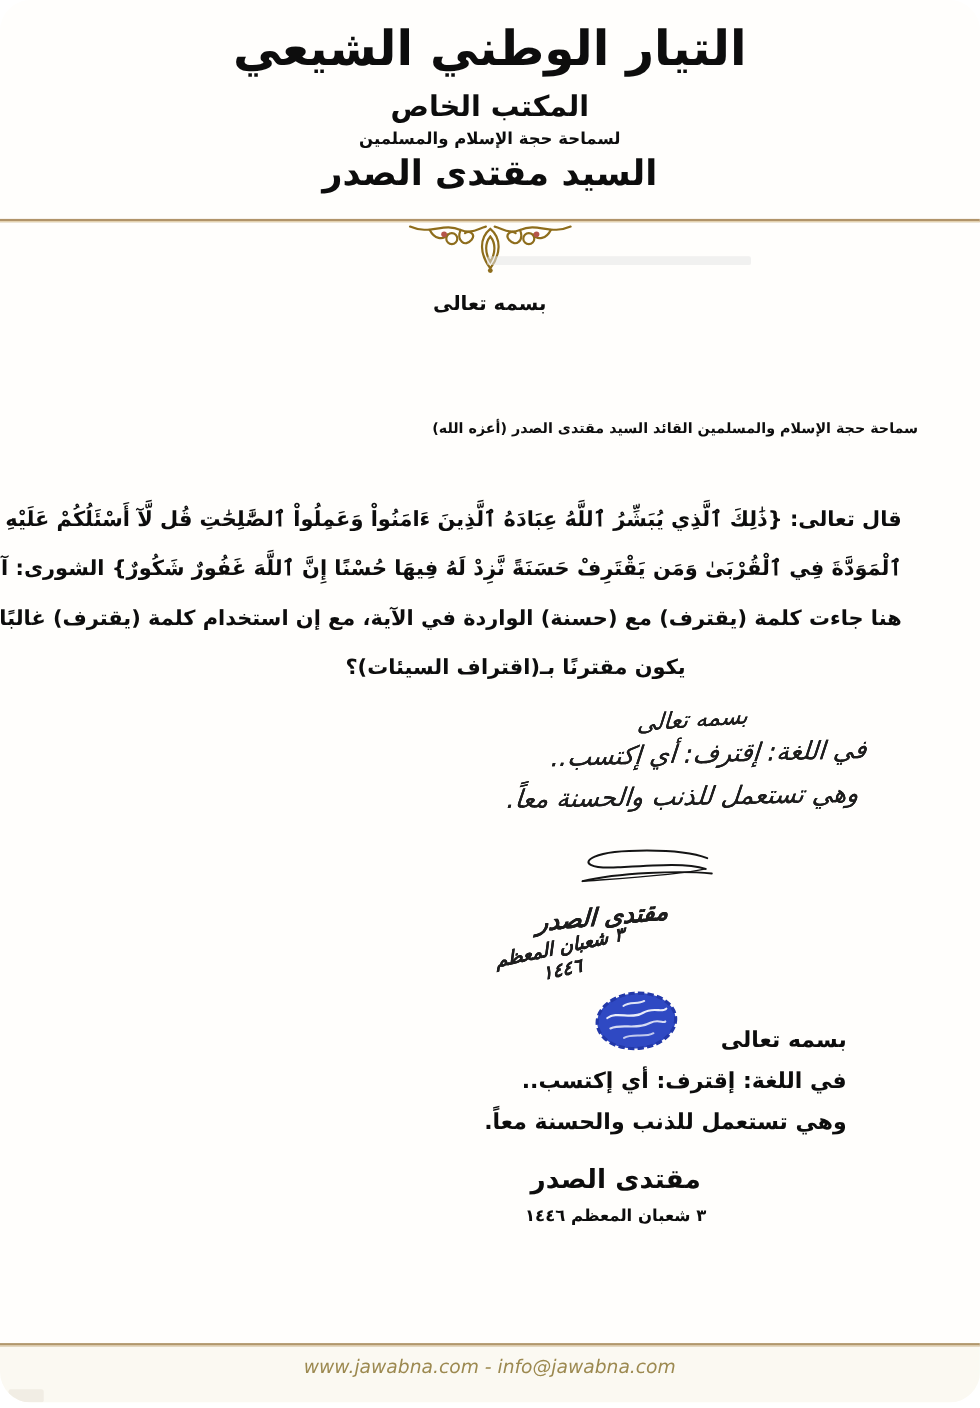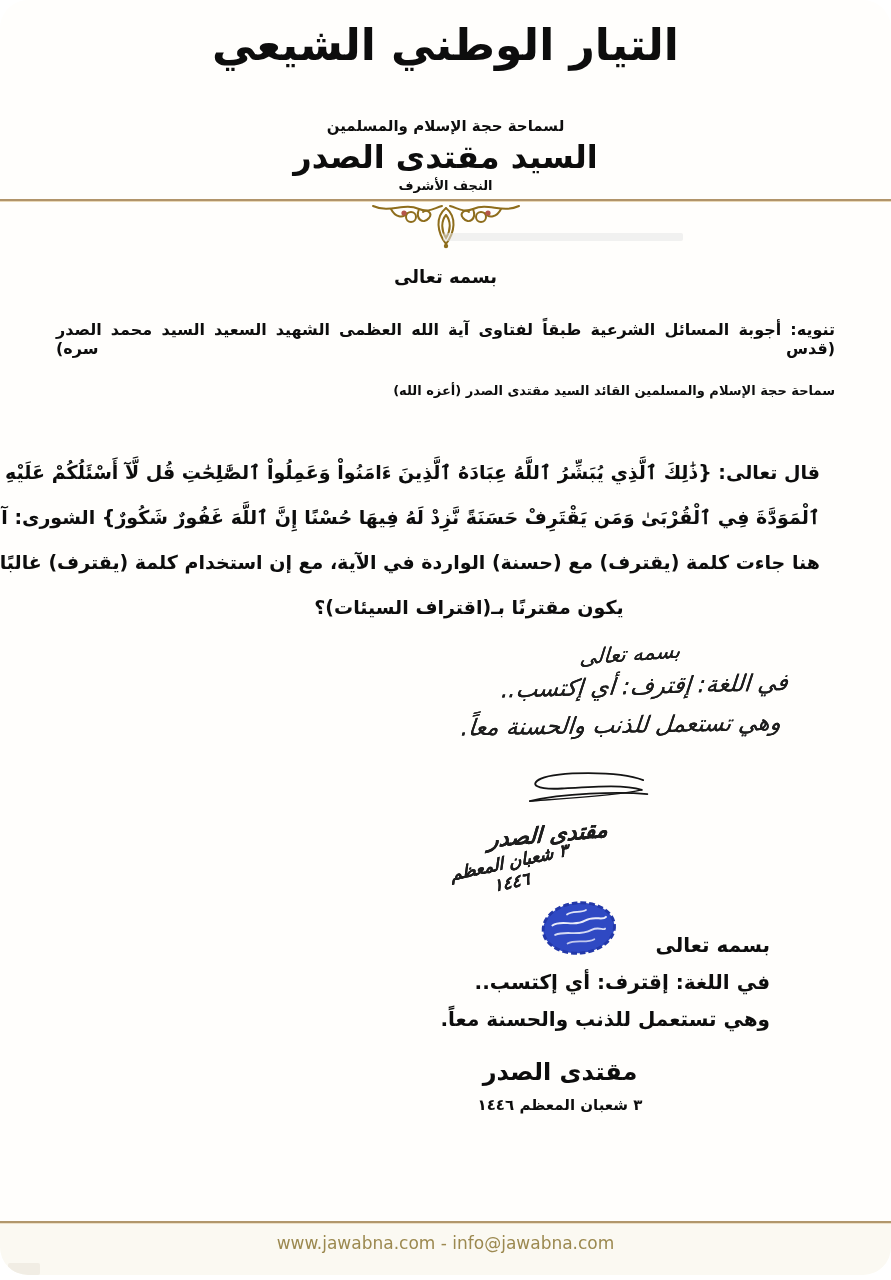--- a/index.html
+++ b/index.html
@@ -53,32 +53,32 @@
   .response{top:926px;right:121px;text-align:right;font-weight:bold;}
   .resp-basmala{font-size:20px;line-height:38px;letter-spacing:1px;}
   .resp-line{font-size:20px;line-height:37px;}
   .sig-block{top:1056px;left:430px;width:260px;text-align:center;font-weight:bold;}
   .sig-name{font-size:24px;letter-spacing:2px;line-height:32px;}
   .sig-date{font-size:15px;line-height:26px;margin-top:4px;}
 
   
   .footer-line{top:1221px;left:0;width:891px;height:2px;background:#b1976c;border-bottom:1px solid #ecdfc6;}
   .footer-bg{top:1224px;left:0;width:891px;height:56px;background:#fbf9f2;}
-  .footer-text{top:1233px;left:0;right:0;text-align:center;font-size:17px;color:#9c8950;direction:ltr;}
+  .footer-text{top:1233px;left:0;right:0;text-align:center;font-size:17px;color:#9c8950;direction:ltr;font-style:italic;}
   .artifact{top:1263px;left:8px;width:32px;height:12px;background:#f1ede4;border-radius:2px;}
 </style>
 </head>
 <body>
 
 <div class="page">
 
   <div class="abs center lh-org">التيار الوطني الشيعي</div>
+  <div class="abs center lh-office">المكتب الخاص</div>
   <div class="abs center lh-name">السيد مقتدى الصدر</div>
   <div class="abs center lh-dedic">لسماحة حجة الإسلام والمسلمين</div>
-  <div class="abs center lh-city">النجف الأشرف</div>
 
   <div class="abs divider"></div>
   <div class="abs ornament">
     <svg width="150" height="48" viewBox="0 0 150 48" fill="none">
       <g stroke="#8e6d1c" stroke-width="2" fill="none" stroke-linecap="round">
         <path d="M2,5 C20,13 32,1 48,8 C58,12 63,7 71,5"></path>
         <path d="M148,5 C130,13 118,1 102,8 C92,12 87,7 79,5"></path>
         <path d="M48,8 C44,18 52,24 58,17 C62,12 56,8 52,11"></path>
         <path d="M102,8 C106,18 98,24 92,17 C88,12 94,8 98,11"></path>
         <circle cx="40" cy="16" r="5"></circle>
@@ -89,21 +89,20 @@
         <path d="M130,8 C126,16 118,18 114,12"></path>
       </g>
       <circle cx="33" cy="12" r="2.6" fill="#b5554a"></circle>
       <circle cx="117" cy="12" r="2.6" fill="#b5554a"></circle>
       <circle cx="75" cy="45" r="2.2" fill="#8e6d1c"></circle>
     </svg>
   </div>
   <div class="abs smudge"></div>
 
   <div class="abs center basmala1">بسمه تعالى</div>
-  <div class="abs notice">تنويه: أجوبة المسائل الشرعية طبقاً لفتاوى آية الله العظمى الشهيد السعيد السيد محمد الصدر (قدس سره)</div>
   <div class="abs salut1">سماحة حجة الإسلام والمسلمين القائد السيد مقتدى الصدر (أعزه الله)</div>
 
   <div class="abs question">
     <div class="qline">قال تعالى: {ذَٰلِكَ ٱلَّذِي يُبَشِّرُ ٱللَّهُ عِبَادَهُ ٱلَّذِينَ ءَامَنُواْ وَعَمِلُواْ ٱلصَّٰلِحَٰتِ قُل لَّآ أَسْئَلُكُمْ عَلَيْهِ أَجْرًا إِلَّا</div>
     <div class="qline">ٱلْمَوَدَّةَ فِي ٱلْقُرْبَىٰ وَمَن يَقْتَرِفْ حَسَنَةً نَّزِدْ لَهُ فِيهَا حُسْنًا إِنَّ ٱللَّهَ غَفُورٌ شَكُورٌ} الشورى: آية ٢٣ لماذا</div>
     <div class="qline">هنا جاءت كلمة (يقترف) مع (حسنة) الواردة في الآية، مع إن استخدام كلمة (يقترف) غالبًا ما</div>
     <div class="qline-last">يكون مقترنًا بـ(اقتراف السيئات)؟</div>
   </div>
 
   <div class="abs hand hw-basmala">بسمه تعالى</div>

